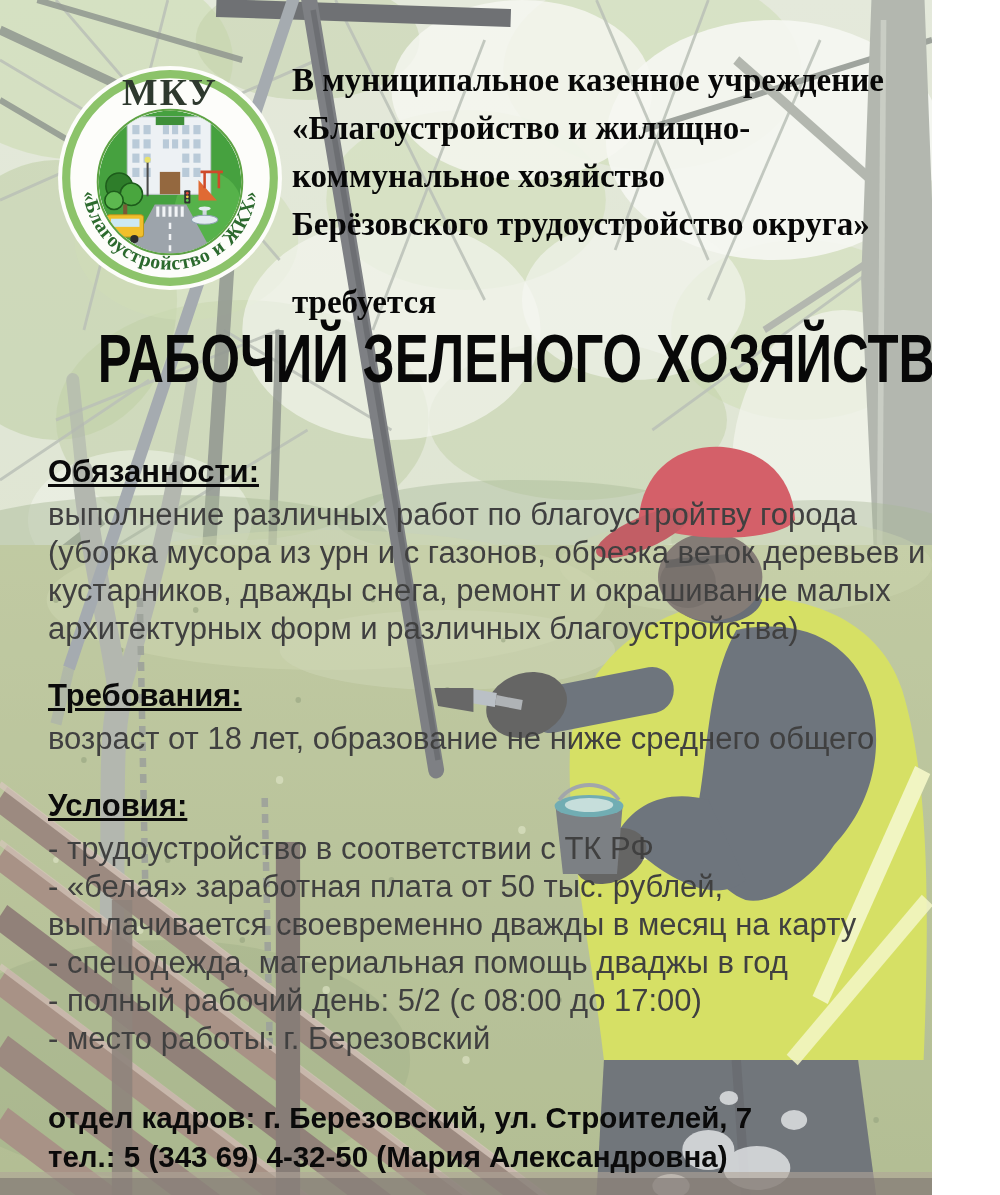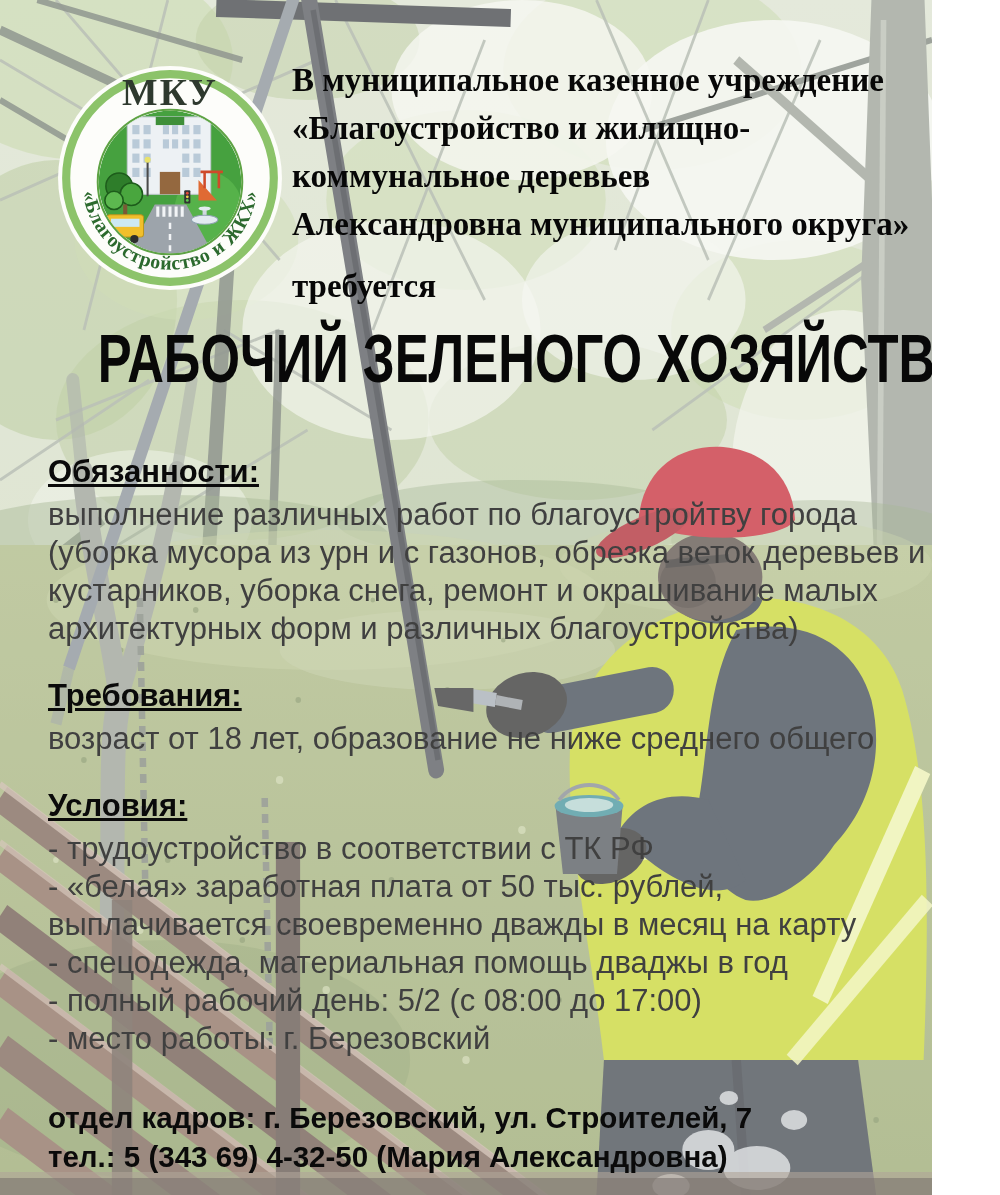--- a/index.html
+++ b/index.html
@@ -9,21 +9,21 @@
   }
   .bg{position:absolute;inset:0;width:100%;height:100%;}
   .logo{position:absolute;left:56px;top:64px;width:228px;height:228px;}
   .logo svg{width:100%;height:100%;display:block;}
   .logo-abbr{font-family:"Liberation Serif",serif;font-weight:bold;font-size:37px;fill:#2e392e;letter-spacing:2px;text-anchor:middle;}
   .logo-curved{font-family:"Liberation Serif",serif;font-weight:bold;font-size:19.5px;fill:#2c6a2e;letter-spacing:.6px;text-anchor:middle;}
   .header{
     position:absolute;left:292px;top:56px;width:702px;text-align:left;
     font-family:"Liberation Serif",serif;font-weight:bold;font-size:33px;line-height:48px;color:#070707;
   }
-  .vacancy{margin-top:14px;}
+  .vacancy{margin-top:30px;}
   .title{position:absolute;left:2px;top:318px;width:1000px;text-align:center;white-space:nowrap;}
   .title-inner{
     display:inline-block;font-weight:bold;font-size:62px;letter-spacing:0px;color:#080808;
     transform:scale(0.82,1.12);transform-origin:center top;
   }
   .bodytext{position:absolute;left:48px;top:452px;width:916px;}
   .sec-h{font-size:31px;font-weight:bold;line-height:40px;margin-bottom:4px;color:#0a0a0a;text-decoration:underline;}
   .ln{font-size:31px;line-height:38px;color:#404040;}
   .sec{margin-bottom:28px;}
   .contact{margin-top:40px;font-weight:bold;}
@@ -319,36 +319,36 @@
       </g>
       <text class="logo-abbr" x="0" y="-72">МКУ</text>
       <path id="logoArc" d="M -86 4 A 86 86 0 0 0 86 4" fill="none"></path>
       <text class="logo-curved"><textPath href="#logoArc" startOffset="50%">«Благоустройство и ЖКХ»</textPath></text>
     </svg>
   </div>
 
   <div class="header">
     <div class="hline">В муниципальное казенное учреждение</div>
     <div class="hline">«Благоустройство и жилищно-</div>
-    <div class="hline">коммунальное деревьев</div>
-    <div class="hline">Александровна муниципального округа»</div>
+    <div class="hline">коммунальное хозяйство</div>
+    <div class="hline">Берёзовского трудоустройство округа»</div>
     <div class="vacancy">требуется</div>
   </div>
 
   <div class="title">
     <span class="title-inner">РАБОЧИЙ ЗЕЛЕНОГО ХОЗЯЙСТВА</span>
   </div>
 
   <div class="bodytext">
 
     <div class="sec">
       <div class="sec-h">Обязанности:</div>
       <div class="ln">выполнение различных работ по благоустройтву города</div>
       <div class="ln">(уборка мусора из урн и с газонов, обрезка веток деревьев и</div>
-      <div class="ln">кустарников, уборка снега, ремонт и окрашивание малых</div>
+      <div class="ln">кустарников, дважды снега, ремонт и окрашивание малых</div>
       <div class="ln">архитектурных форм и различных благоустройства)</div>
     </div>
 
     <div class="sec">
       <div class="sec-h">Требования:</div>
       <div class="ln">возраст от 18 лет, образование не ниже среднего общего</div>
     </div>
 
     <div class="sec">
       <div class="sec-h">Условия:</div>

